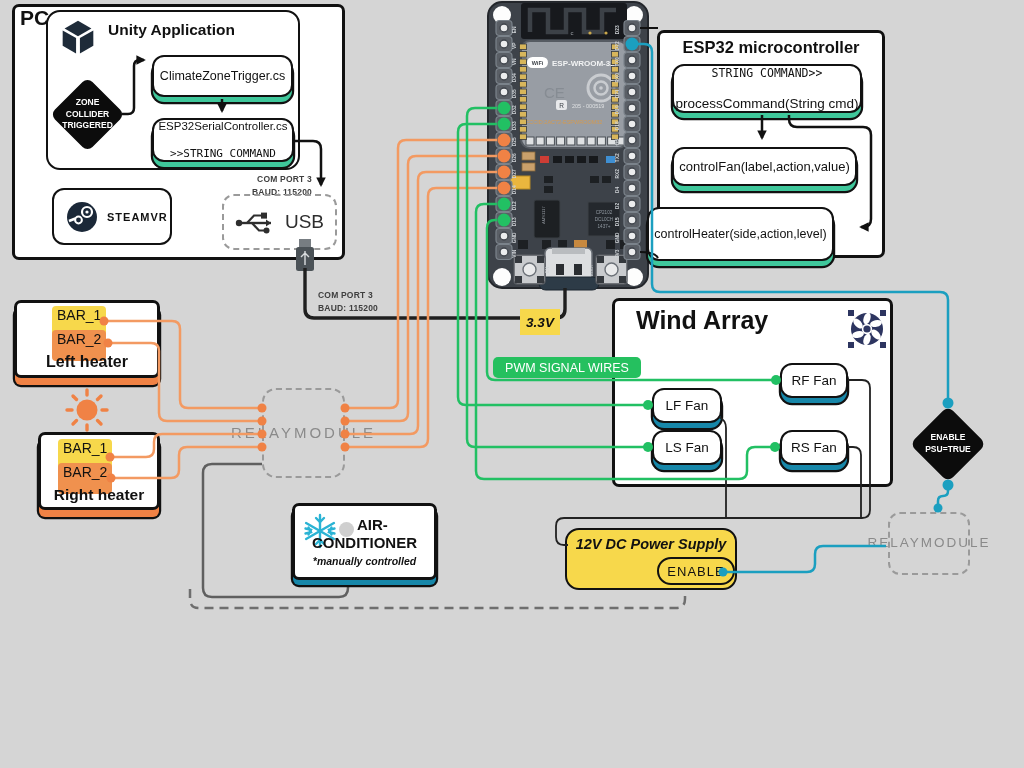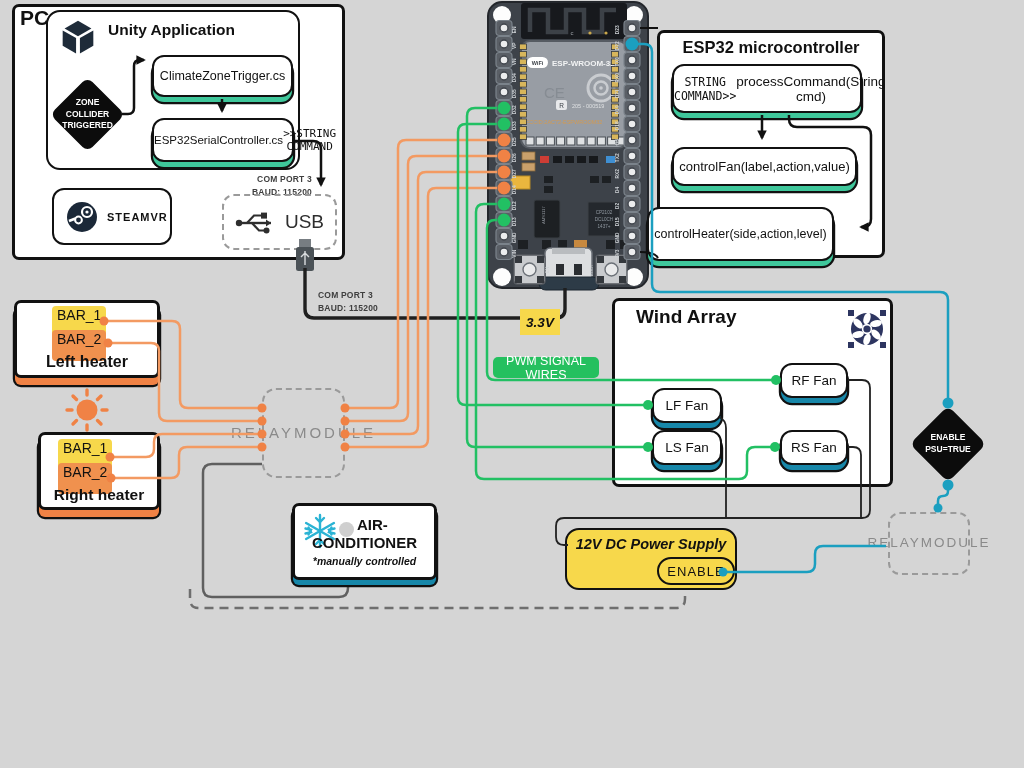--- a/index.html
+++ b/index.html
@@ -16,21 +16,21 @@
   .card{position:absolute;background:#fff;border:2.5px solid #111;border-radius:12px}
   .outline3{border-width:3px;border-radius:7px}
   .sh-teal{box-shadow:0 6px 0 -1px var(--teal),0 6px 0 1.2px #111}
   .sh-blue{box-shadow:0 6px 0 -1px var(--fanblue),0 6px 0 1.2px #111}
   .sh-orange{box-shadow:0 8px 0 -1px var(--orangedeep),0 8px 0 1.2px #111}
   .dashedbox{position:absolute;border:2.5px dashed var(--dashgray);border-radius:14px;color:var(--graytext);
              display:flex;flex-direction:row;align-items:center;justify-content:center}
   .relay-text{font-size:15px;letter-spacing:3px;line-height:1.5;color:#8a8a8a}
   .relay-text-sm{font-size:13.5px;letter-spacing:2px;line-height:1.5;color:#8a8a8a}
   .center{display:flex;align-items:center;justify-content:center;text-align:center}
-  .col{display:flex;flex-direction:row;align-items:center;justify-content:flex-start;text-align:center}
+  .col{display:flex;flex-direction:column;align-items:center;justify-content:space-between;text-align:center}
   .mono{font-family:"DejaVu Sans Mono",monospace}
   .b800{font-weight:700}
   .smalllabel{font-size:8.5px;font-weight:700;color:#3f3f3f;line-height:1.5;letter-spacing:.2px}
   .chip{position:absolute;border-radius:4px;padding:1px 5px 14px;font-size:14px}
   .diamond{position:absolute;background:#0c0c0c;border-radius:7px}
   .diamond .dtext{position:absolute;inset:0;display:flex;flex-direction:column;align-items:center;justify-content:center;
                   color:#fff;font-weight:700;text-align:center}
   .yellowbox{position:absolute;background:var(--yellow);border:2.5px solid #111;border-radius:14px}
 </style>
 </head>
@@ -392,21 +392,21 @@
     <span style="font-size:13.5px">processCommand(String cmd)</span>
   </div>
   <div class="card sh-teal center" style="left:672px;top:147px;width:185px;height:39px;font-size:13px;z-index:3">
     <span>controlFan(label,action,value)</span>
   </div>
   <div class="card sh-teal center" style="left:647px;top:207px;width:187px;height:54px;font-size:12.5px;z-index:3">
     <span>controlHeater(side,action,level)</span>
   </div>
 
   <div class="card outline3" style="left:612px;top:298px;width:281px;height:189px;z-index:2"></div>
-  <div class="abs b800" style="left:636px;top:306px;font-size:19px;z-index:3">Wind Array</div>
+  <div class="abs b800" style="left:636px;top:306px;font-size:25px;z-index:3">Wind Array</div>
   <svg class="abs" style="left:848px;top:310px;z-index:3" width="38" height="38" viewBox="0 0 38 38">
     <rect x="0" y="0" width="6" height="6" fill="#2d3560"></rect>
       <rect x="32" y="0" width="6" height="6" fill="#2d3560"></rect>
     <rect x="0" y="32" width="6" height="6" fill="#2d3560"></rect>
       <rect x="32" y="32" width="6" height="6" fill="#2d3560"></rect>
     <circle cx="19" cy="19" r="16" fill="#2d3560"></circle>
     <g fill="#fff">
       <ellipse cx="19" cy="8.5" rx="3.4" ry="6" transform="rotate(18 19 8.5)"></ellipse>
       <ellipse cx="28" cy="13.5" rx="3.4" ry="6" transform="rotate(78 28 13.5)"></ellipse>
       <ellipse cx="28" cy="24.5" rx="3.4" ry="6" transform="rotate(138 28 24.5)"></ellipse>
@@ -422,21 +422,21 @@
   <div class="card sh-blue center" style="left:652px;top:430px;width:70px;height:35px;font-size:13.5px;z-index:3">
     <span>LS Fan</span>
     </div>
   <div class="card sh-blue center" style="left:780px;top:363px;width:68px;height:35px;font-size:13.5px;z-index:3">
     <span>RF Fan</span>
     </div>
   <div class="card sh-blue center" style="left:780px;top:430px;width:68px;height:35px;font-size:13.5px;z-index:3">
     <span>RS Fan</span>
     </div>
 
-  <div class="abs center" style="left:493px;top:357px;width:106px;height:21px;background:#25c05f;border-radius:5px;color:#fff;font-size:12.5px;z-index:6">
+  <div class="abs center" style="left:493px;top:357px;width:148px;height:21px;background:#25c05f;border-radius:5px;color:#fff;font-size:12.5px;z-index:6">
     <span>PWM SIGNAL WIRES</span>
     </div>
   <div class="abs center" style="left:520px;top:309px;width:40px;height:26px;background:var(--yellow);border-radius:0;font-size:13.5px;font-style:italic;font-weight:700;z-index:6">
     <span>3.3V</span>
     </div>
 
   <div class="card outline3 sh-orange" style="left:14px;top:300px;width:146px;height:78px;z-index:2"></div>
   <div class="chip" style="left:52px;top:306px;background:var(--yellow);z-index:3">
     <span>BAR_1</span></div>
   <div class="chip" style="left:52px;top:330px;background:var(--bar2);z-index:3">

